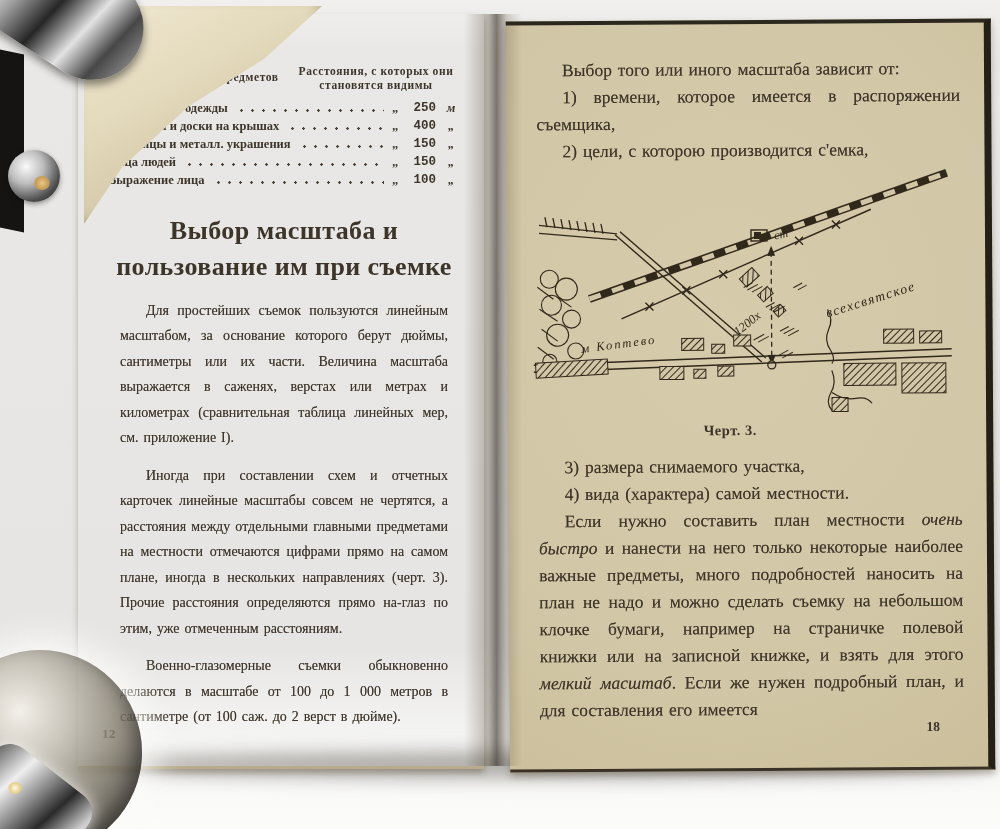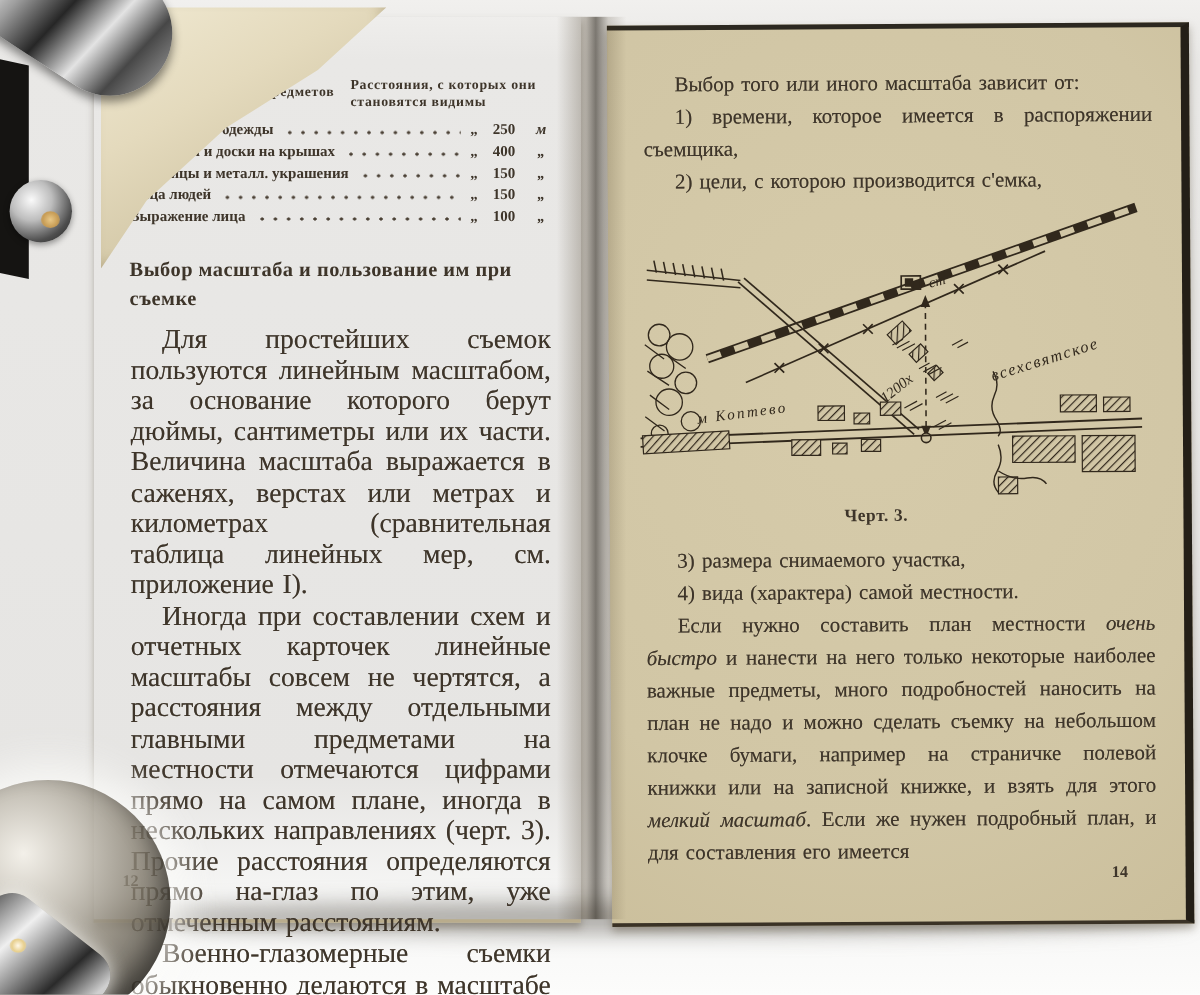--- a/index.html
+++ b/index.html
@@ -30,31 +30,31 @@
     transform:rotate(-0.35deg);
     box-shadow:0 4px 7px rgba(80,70,50,.4);
   }
   .gutter{position:absolute;left:464px;top:14px;width:58px;height:752px;pointer-events:none;
     background:linear-gradient(90deg,rgba(60,46,24,0) 0%,rgba(60,46,24,.30) 42%,rgba(30,23,12,.55) 56%,rgba(60,46,24,.18) 74%,rgba(60,46,24,0) 100%);}
   
   .lp-inner{position:absolute;left:30px;top:50px;width:352px;}
   .vtable{font-weight:700;}
   .vtable-head{display:flex;justify-content:space-between;font-size:11.5px;letter-spacing:.6px;line-height:1.25;}
   .vtable-head .c1{padding-left:24px;padding-top:6px;}
-  .vtable-head .c2{width:168px;text-align:left;}
+  .vtable-head .c2{width:168px;text-align:center;}
   .vtable-rows{margin-top:6px;font-size:12.5px;}
   .vrow{display:flex;align-items:flex-end;line-height:18px;}
   .vrow .leader{flex:1;height:14px;margin:0 6px 2px 8px;
     background-image:radial-gradient(circle,#4a4034 1.2px,rgba(0,0,0,0) 1.45px);
     background-size:11px 5px;background-repeat:repeat-x;background-position:left bottom 2px;}
   .vrow .ditto{width:10px;text-align:center;}
-  .vrow .val{width:32px;text-align:center;margin-left:4px;}
+  .vrow .val{width:32px;text-align:right;margin-left:4px;font-family:Liberation Mono, monospace;}
   .vrow .unit{width:18px;text-align:center;font-style:italic;margin-left:6px;}
-  .lp-heading{margin:24px 0 10px 0;font-size:17px;font-weight:700;line-height:1.4;letter-spacing:.4px;}
-  .para{margin:1px;font-size:23px;line-height:25.5px;text-align:justify;text-indent:26px;word-spacing:1.5px;
+  .lp-heading{margin:24px 0 10px 0;text-align:center;font-size:26px;font-weight:700;line-height:1.4;letter-spacing:.4px;}
+  .para{margin:12px;font-size:14px;line-height:25.5px;text-align:justify;text-indent:26px;word-spacing:1.5px;
     text-shadow:0 0 .4px rgba(62,53,42,.6);}
   .pageno{position:absolute;font-size:13.5px;font-weight:700;}
   .pageno-left{left:24px;bottom:24px;}
   .pageno-right{right:48px;bottom:32px;}
   
   .rp-inner{position:absolute;left:30px;top:32px;width:424px;}
   .rp-para{margin:0;font-size:17.5px;line-height:27px;text-align:justify;text-indent:26px;word-spacing:1.5px;
     text-shadow:0 0 .4px rgba(62,53,42,.6);}
   .rp-item{display:block;}
   .it{font-style:italic;}
@@ -291,21 +291,21 @@
         </svg>
       </div>
       <p class="fig-caption">Черт. 3.</p>
 
       <p class="rp-para" style="margin-bottom:0;">
         <span class="rp-item" style="text-indent:26px;">3) размера снимаемого участка,</span>
         <span class="rp-item" style="text-indent:26px;">4) вида (характера) самой местности.</span>
       </p>
       <p class="rp-para"><span>Если нужно составить план местности </span><span class="it">очень быстро</span><span> и нанести на него только некоторые наиболее важные предметы, много подробностей наносить на план не надо и можно сделать съемку на небольшом клочке бумаги, например на страничке полевой книжки или на записной книжке, и взять для этого </span><span class="it">мелкий масштаб</span><span>. Если же нужен подробный план, и для составления его имеется</span></p>
     </div>
-    <span class="pageno pageno-right">14</span>
+    <span class="pageno pageno-right">18</span>
   </div>
 
   <div class="gutter"></div>
 
   <div class="page-curl"></div>
   <div class="arm-black"></div>
   <div class="clamp-top"></div>
   <div class="clamp-top-cap"></div>
   <div class="clamp-top-glint"></div>
   <div class="dome"></div>

